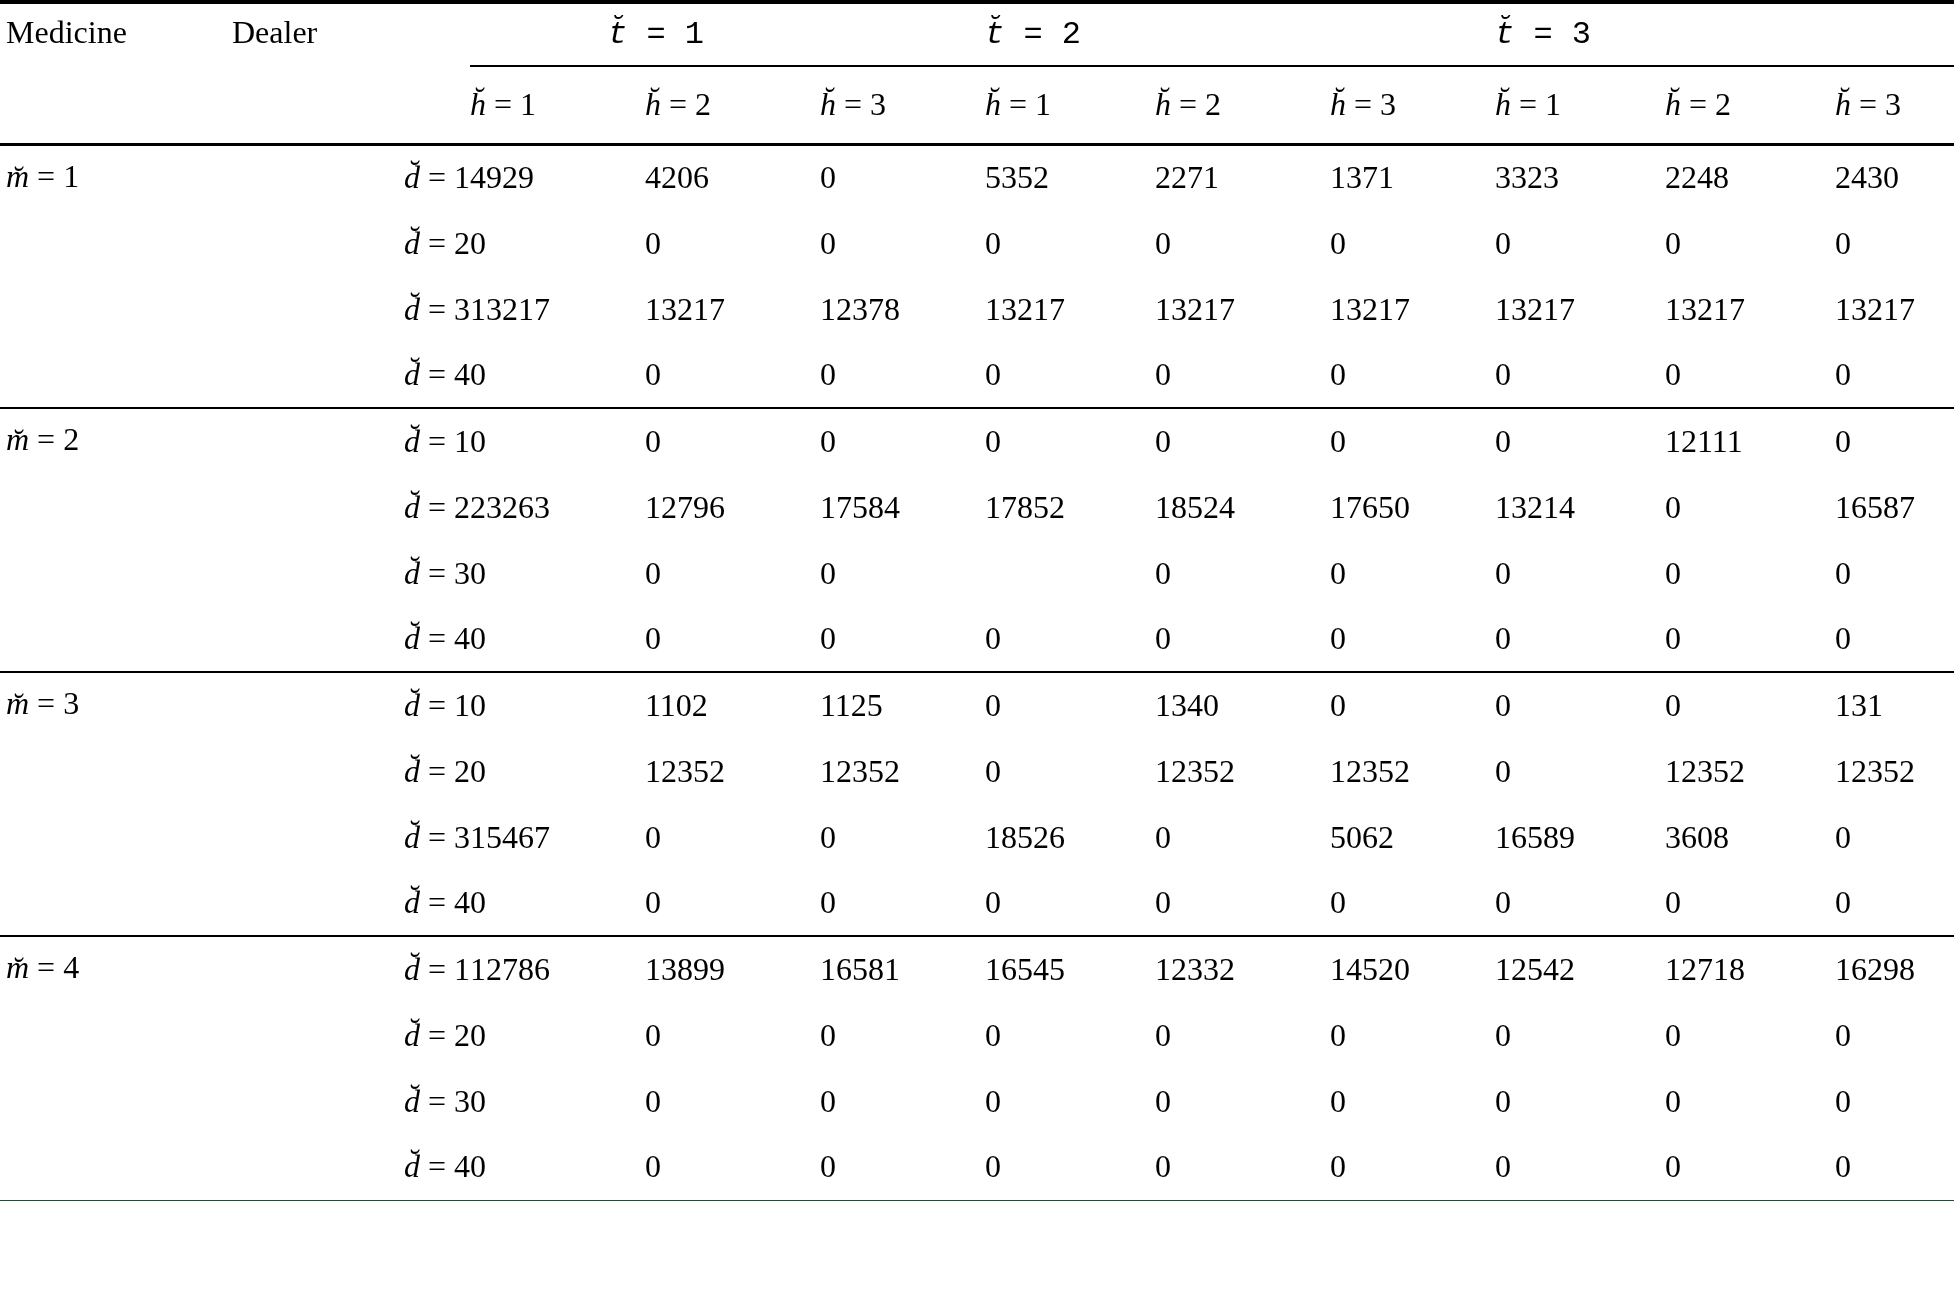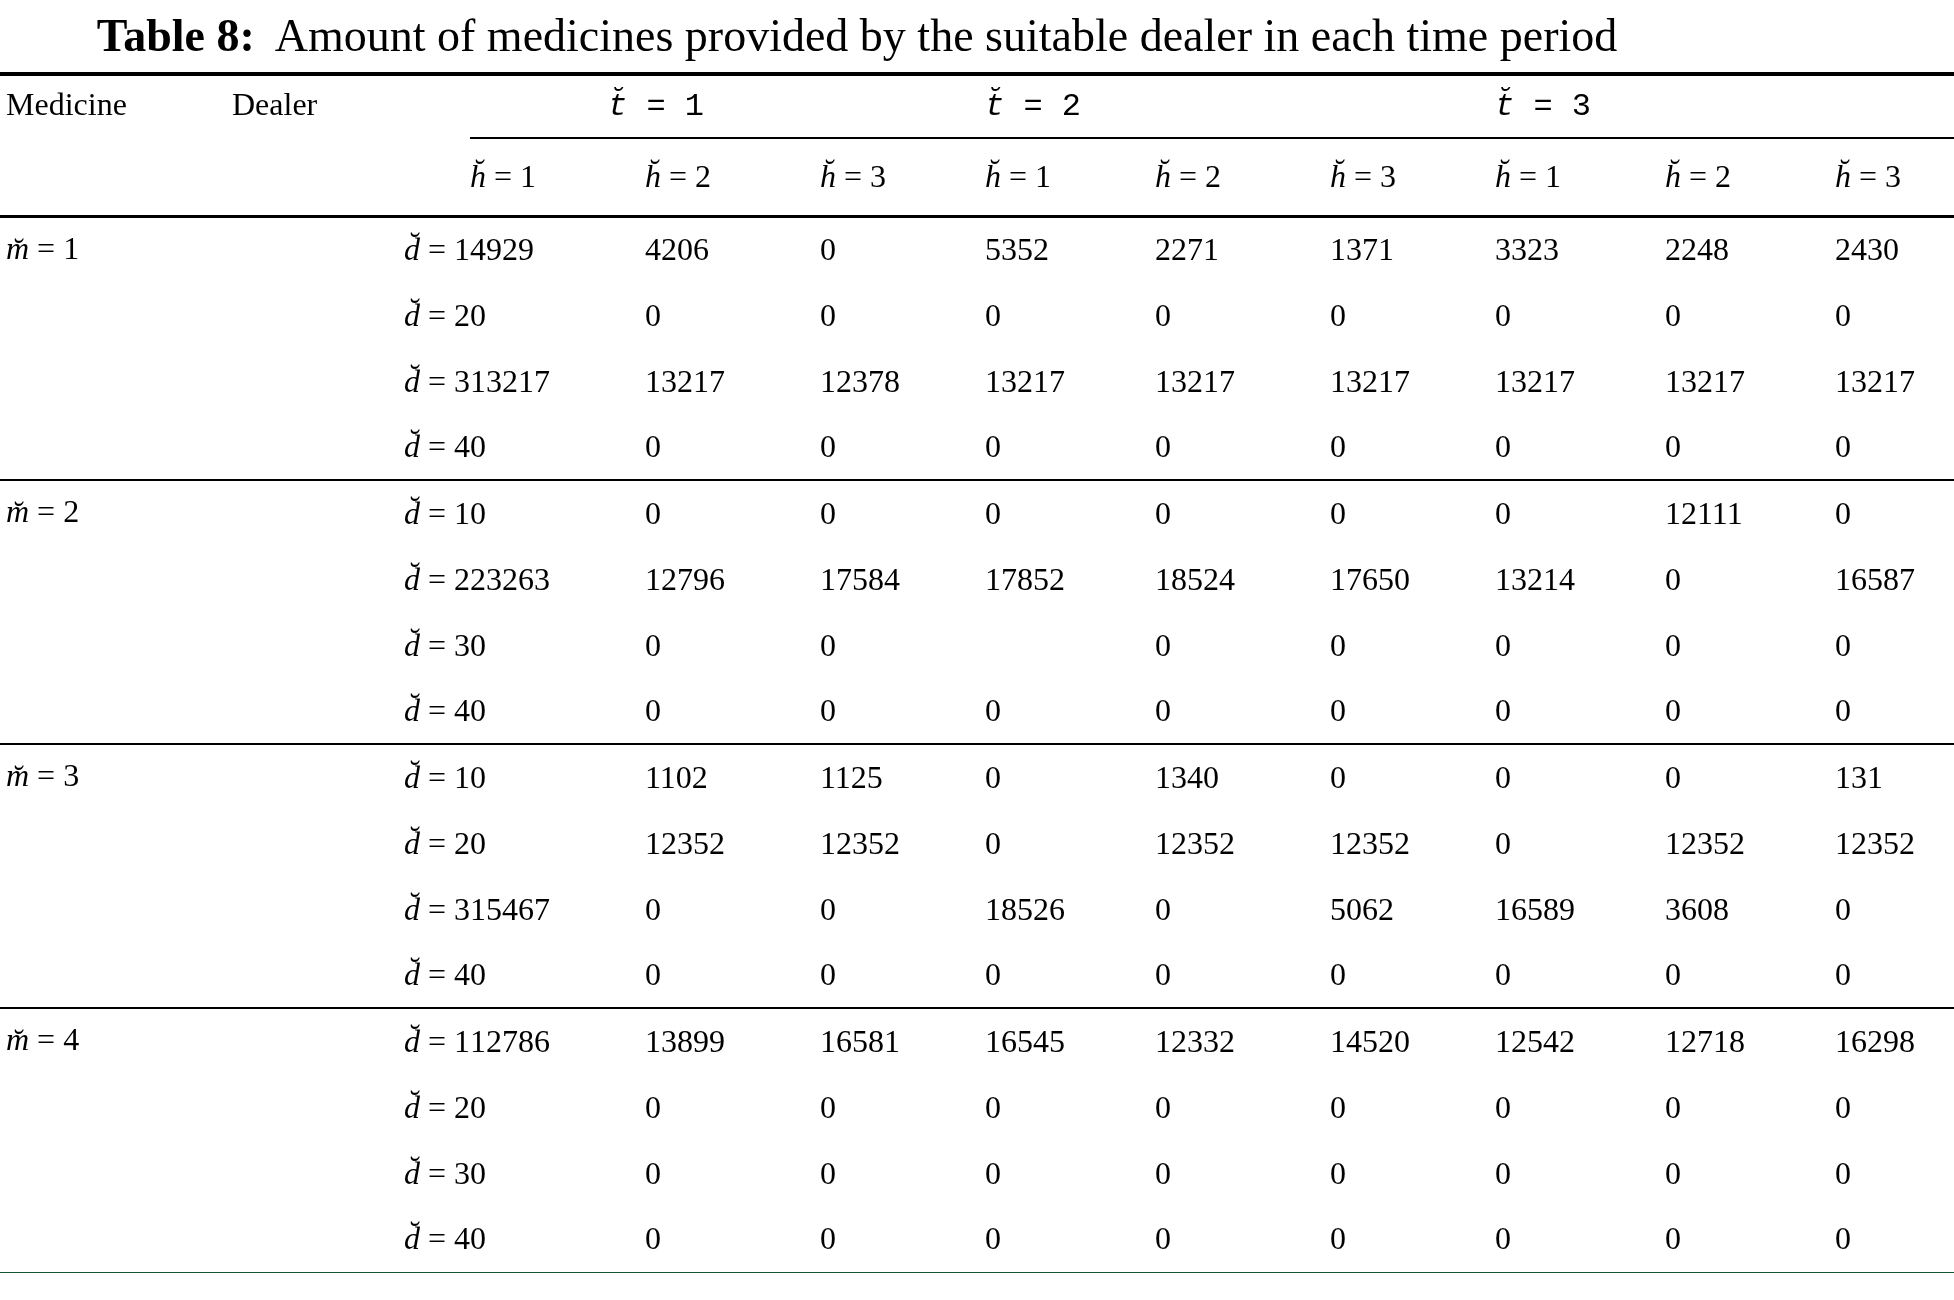--- a/index.html
+++ b/index.html
@@ -36,23 +36,20 @@
   td.mcell { padding-left: 6px; vertical-align: top; padding-top: 12px; margin-left: 22px; }
   td.dcell { padding-left: 2px; text-align: right; }
   td.vcell { padding-left: 0; }
   .var { font-style: italic; }
 </style>
 </head>
 <body>
 
 <div class="page">
 
-  <div class="caption">
-    <span class="caption-label">Table 8:</span><span class="caption-text">Amount of medicines provided by the suitable dealer in each time period</span>
-  </div>
 
   <table class="paper-table">
     <colgroup>
       <col style="width:230px">
         <col style="width:240px">
       <col style="width:175px">
         <col style="width:175px">
         <col style="width:165px">
       <col style="width:170px">
         <col style="width:175px">

